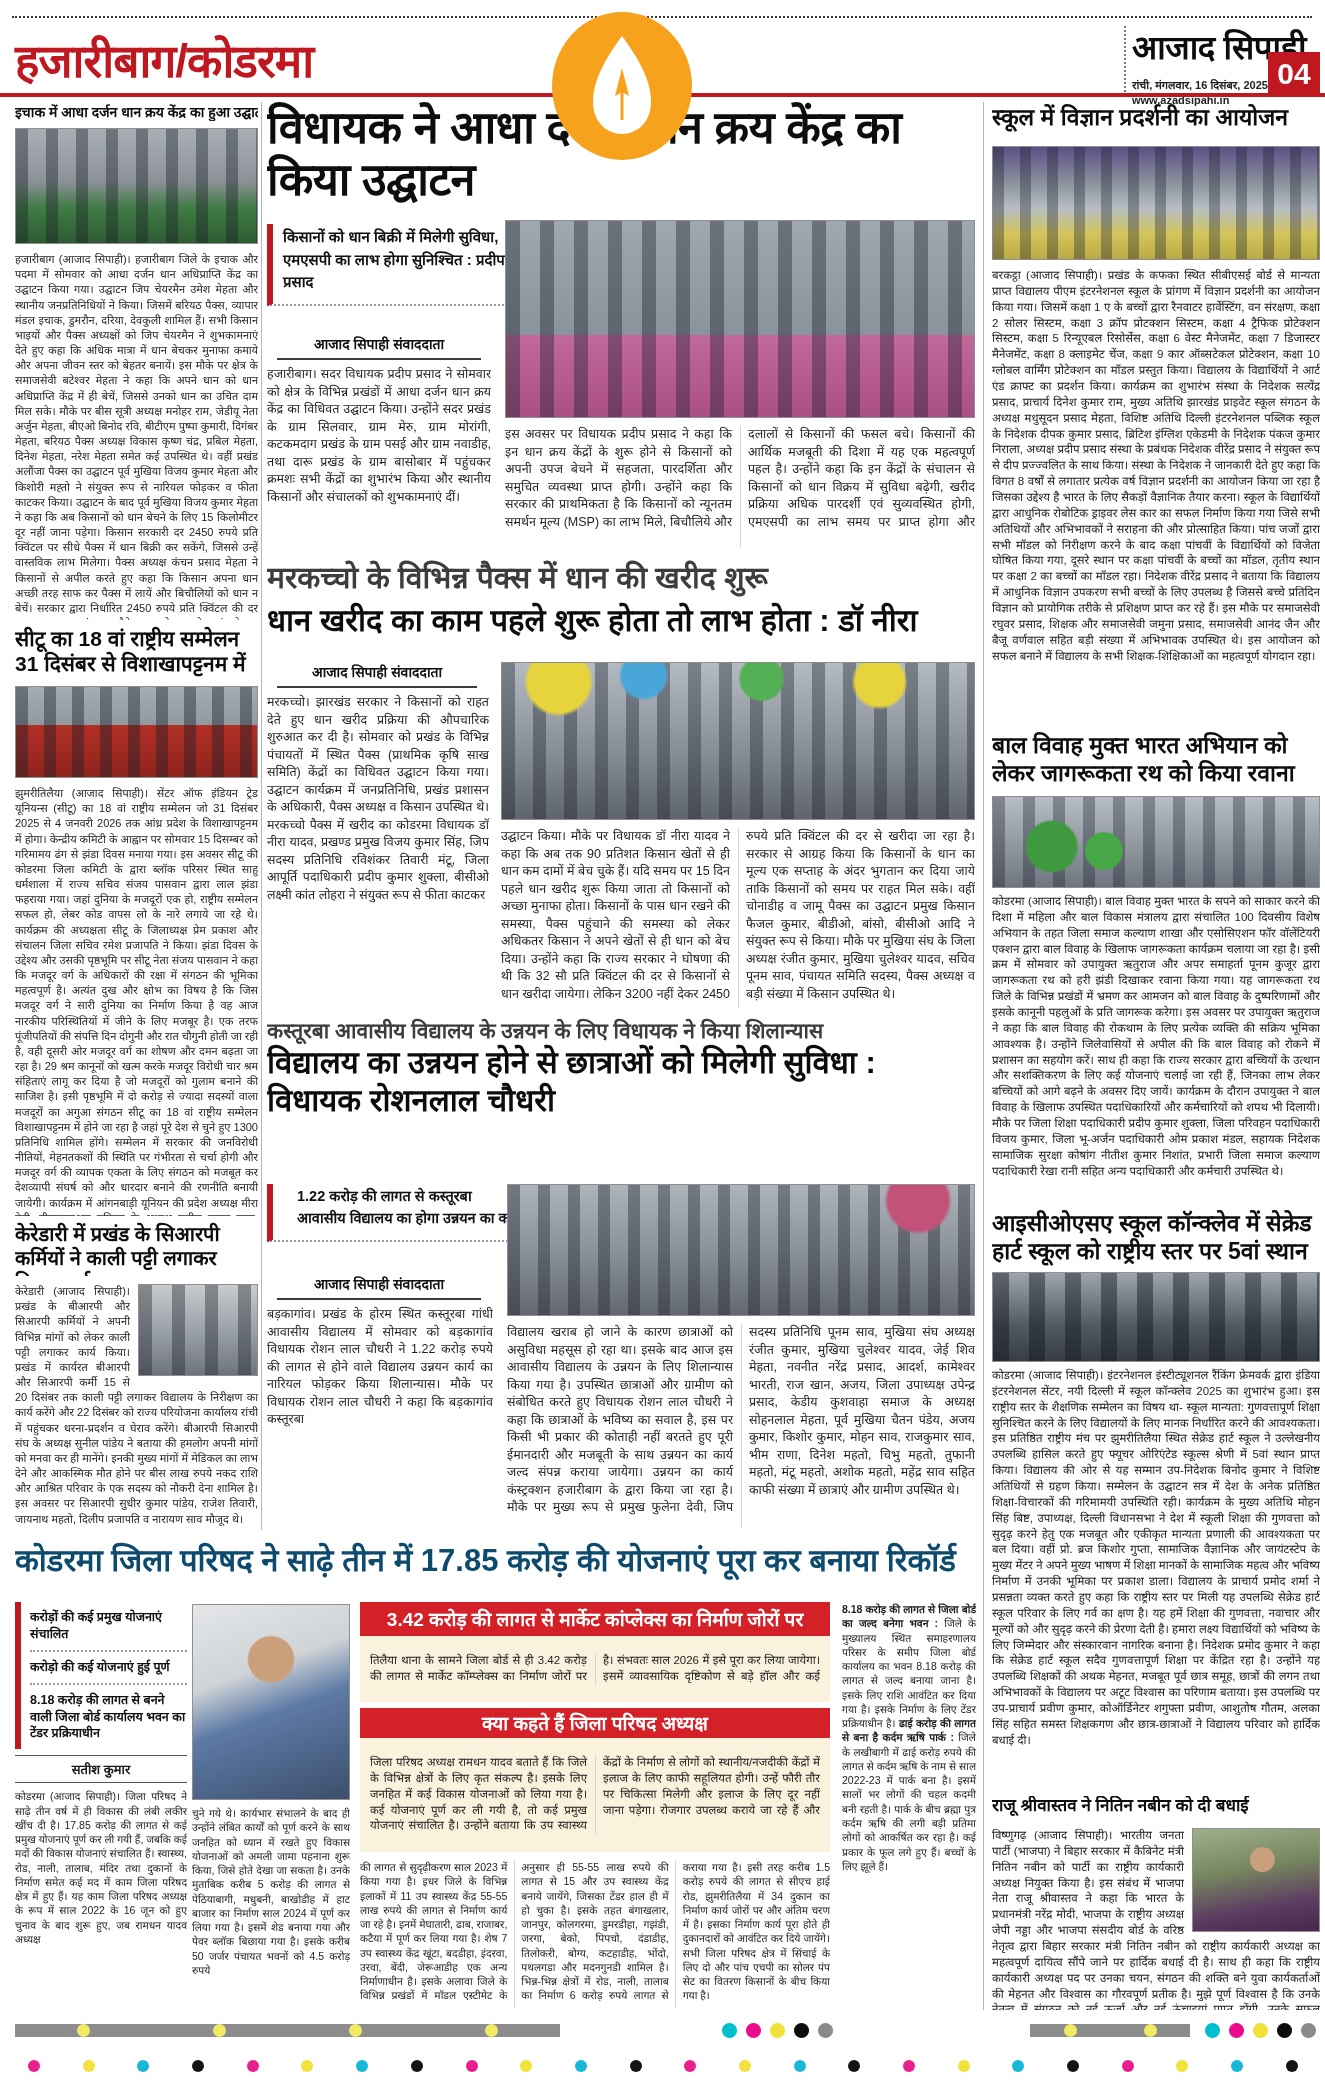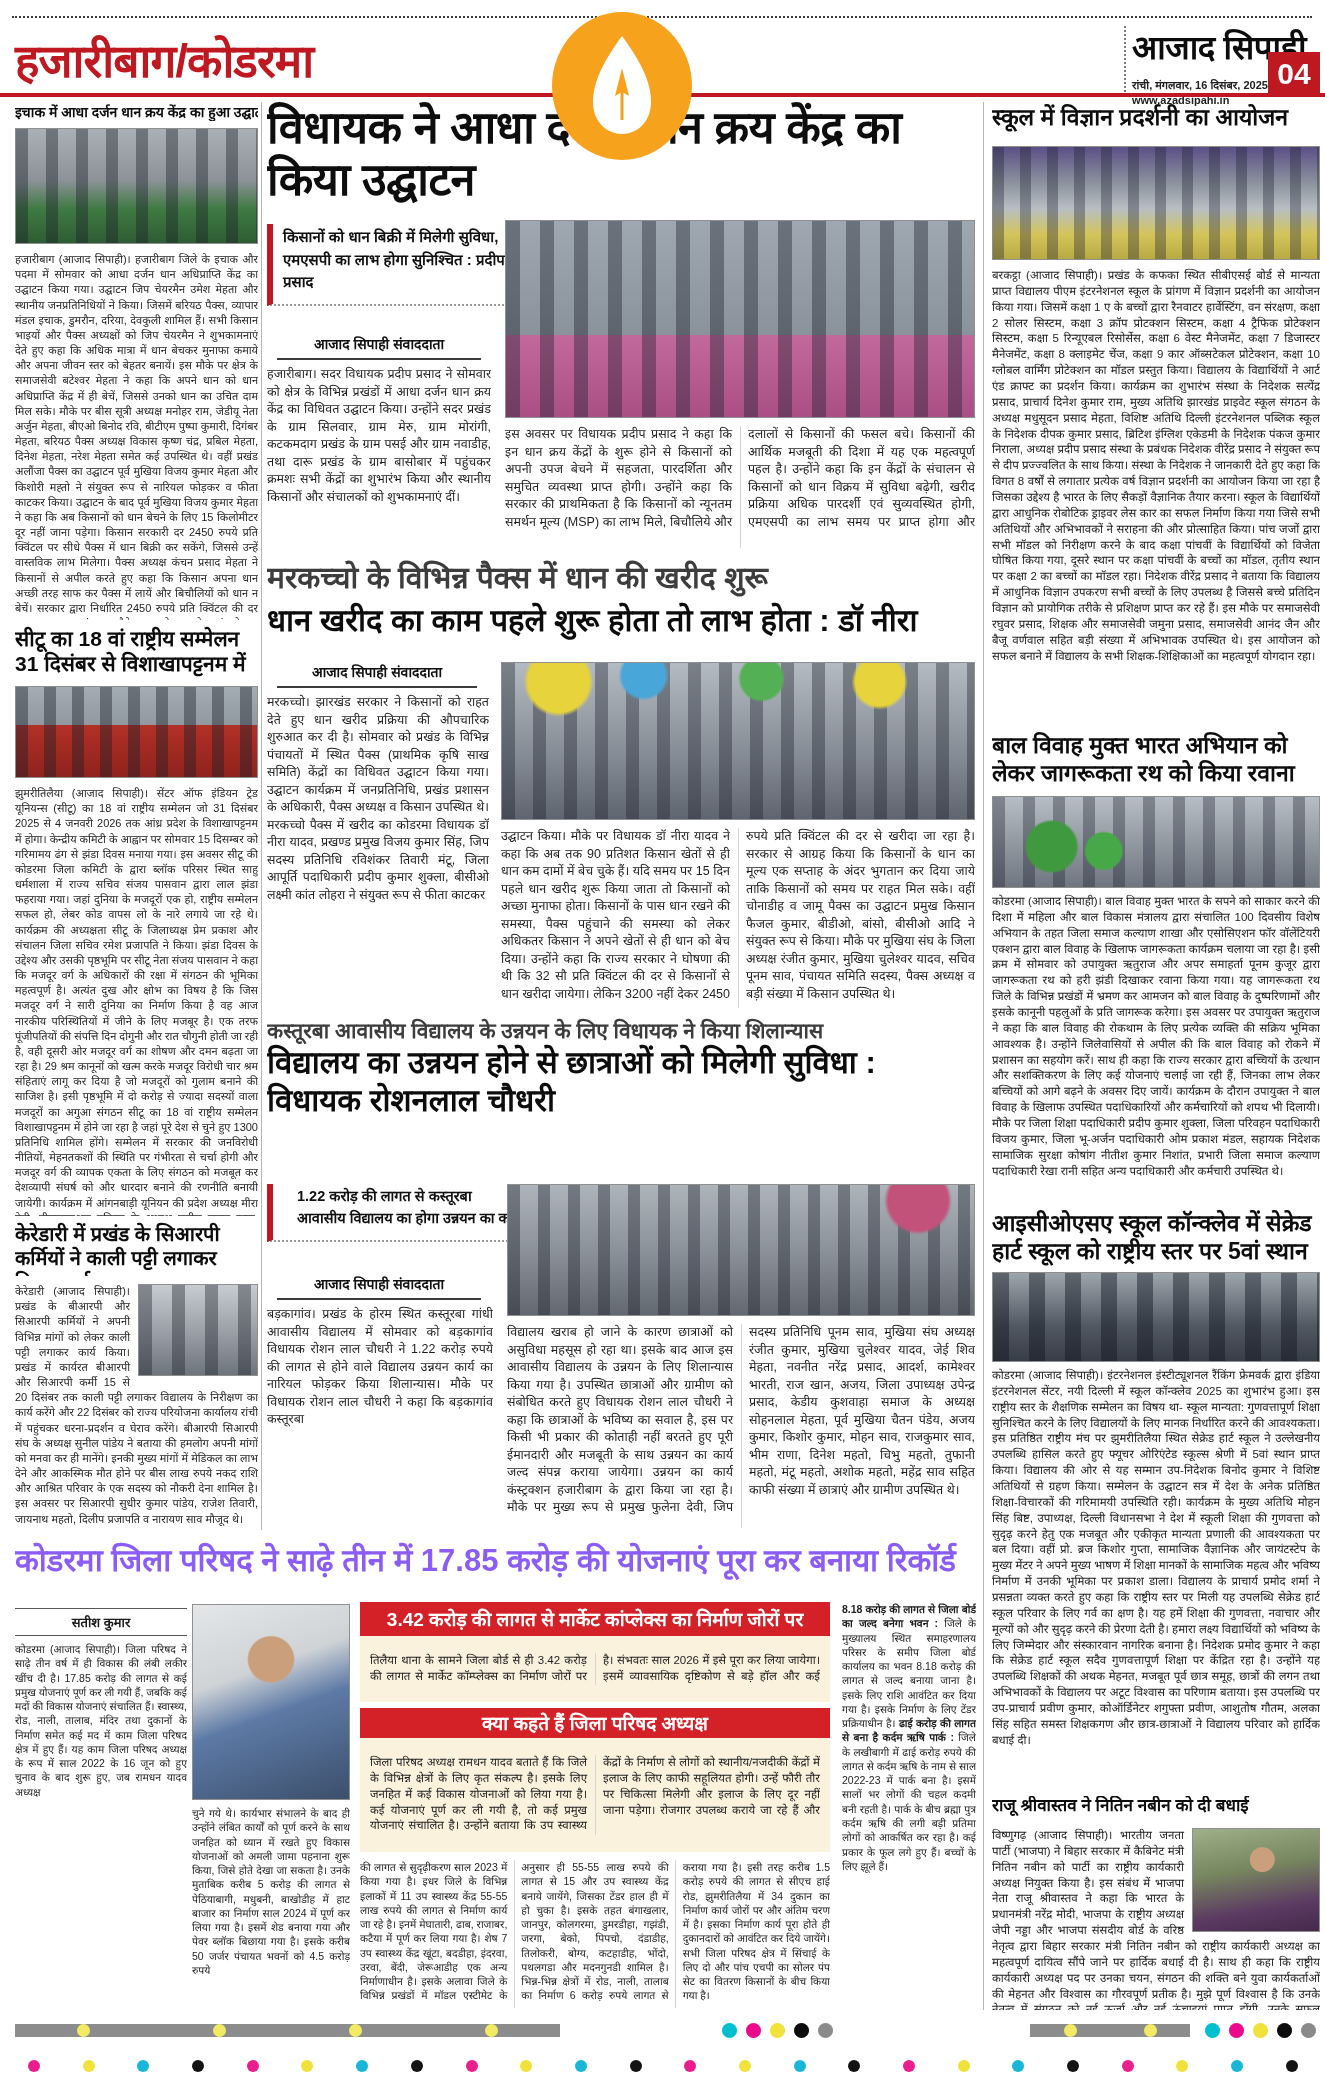--- a/index.html
+++ b/index.html
@@ -188,23 +188,28 @@
   <div class="abs h-col ctr hid" style="left:992px;top:1210px;width:328px;font-size:23px;height:58px;">आइसीओएसए स्कूल कॉन्क्लेव में सेक्रेड हार्ट स्कूल को राष्ट्रीय स्तर पर 5वां स्थान</div>
   <div class="abs ph ph-suits" style="left:992px;top:1272px;width:328px;height:90px;"></div>
   <div class="abs body-sm" style="left:992px;top:1368px;width:328px;height:422px;font-size:11.5px;">कोडरमा (आजाद सिपाही)। इंटरनेशनल इंस्टीट्यूशनल रैंकिंग फ्रेमवर्क द्वारा इंडिया इंटरनेशनल सेंटर, नयी दिल्ली में स्कूल कॉन्क्लेव 2025 का शुभारंभ हुआ। इस राष्ट्रीय स्तर के शैक्षणिक सम्मेलन का विषय था- स्कूल मान्यता: गुणवत्तापूर्ण शिक्षा सुनिश्चित करने के लिए विद्यालयों के लिए मानक निर्धारित करने की आवश्यकता। इस प्रतिष्ठित राष्ट्रीय मंच पर झुमरीतिलैया स्थित सेक्रेड हार्ट स्कूल ने उल्लेखनीय उपलब्धि हासिल करते हुए फ्यूचर ओरिएंटेड स्कूल्स श्रेणी में 5वां स्थान प्राप्त किया। विद्यालय की ओर से यह सम्मान उप-निदेशक बिनोद कुमार ने विशिष्ट अतिथियों से ग्रहण किया। सम्मेलन के उद्घाटन सत्र में देश के अनेक प्रतिष्ठित शिक्षा-विचारकों की गरिमामयी उपस्थिति रही। कार्यक्रम के मुख्य अतिथि मोहन सिंह बिष्ट, उपाध्यक्ष, दिल्ली विधानसभा ने देश में स्कूली शिक्षा की गुणवत्ता को सुदृढ़ करने हेतु एक मजबूत और एकीकृत मान्यता प्रणाली की आवश्यकता पर बल दिया। वहीं प्रो. ब्रज किशोर गुप्ता, सामाजिक वैज्ञानिक और जायंटस्टेप के मुख्य मेंटर ने अपने मुख्य भाषण में शिक्षा मानकों के सामाजिक महत्व और भविष्य निर्माण में उनकी भूमिका पर प्रकाश डाला। विद्यालय के प्राचार्य प्रमोद शर्मा ने प्रसन्नता व्यक्त करते हुए कहा कि राष्ट्रीय स्तर पर मिली यह उपलब्धि सेक्रेड हार्ट स्कूल परिवार के लिए गर्व का क्षण है। यह हमें शिक्षा की गुणवत्ता, नवाचार और मूल्यों को और सुदृढ़ करने की प्रेरणा देती है। हमारा लक्ष्य विद्यार्थियों को भविष्य के लिए जिम्मेदार और संस्कारवान नागरिक बनाना है। निदेशक प्रमोद कुमार ने कहा कि सेक्रेड हार्ट स्कूल सदैव गुणवत्तापूर्ण शिक्षा पर केंद्रित रहा है। उन्होंने यह उपलब्धि शिक्षकों की अथक मेहनत, मजबूत पूर्व छात्र समूह, छात्रों की लगन तथा अभिभावकों के विद्यालय पर अटूट विश्वास का परिणाम बताया। इस उपलब्धि पर उप-प्राचार्य प्रवीण कुमार, कोऑर्डिनेटर शगुफ्ता प्रवीण, आशुतोष गौतम, अलका सिंह सहित समस्त शिक्षकगण और छात्र-छात्राओं ने विद्यालय परिवार को हार्दिक बधाई दी।</div>
 
   <div class="abs h-col ctr nowrap" style="left:992px;top:1796px;width:328px;font-size:17px;">राजू श्रीवास्तव ने नितिन नबीन को दी बधाई</div>
   <div class="abs body-sm hid" style="left:992px;top:1828px;width:328px;height:182px;font-size:11.5px;">
     <div class="ph ph-speaker fl-r" style="width:128px;height:104px;"></div>
     <span>विष्णुगढ़ (आजाद सिपाही)। भारतीय जनता पार्टी (भाजपा) ने बिहार सरकार में कैबिनेट मंत्री नितिन नबीन को पार्टी का राष्ट्रीय कार्यकारी अध्यक्ष नियुक्त किया है। इस संबंध में भाजपा नेता राजू श्रीवास्तव ने कहा कि भारत के प्रधानमंत्री नरेंद्र मोदी, भाजपा के राष्ट्रीय अध्यक्ष जेपी नड्डा और भाजपा संसदीय बोर्ड के वरिष्ठ नेतृत्व द्वारा बिहार सरकार मंत्री नितिन नबीन को राष्ट्रीय कार्यकारी अध्यक्ष का महत्वपूर्ण दायित्व सौंपे जाने पर हार्दिक बधाई दी है। साथ ही कहा कि राष्ट्रीय कार्यकारी अध्यक्ष पद पर उनका चयन, संगठन की शक्ति बने युवा कार्यकर्ताओं की मेहनत और विश्वास का गौरवपूर्ण प्रतीक है। मुझे पूर्ण विश्वास है कि उनके नेतृत्व में संगठन को नई ऊर्जा और नई ऊंचाइयां प्राप्त होंगी, उनके सफल कार्यकाल के लिए मेरे ओर से सभी को हार्दिक शुभकामनाएं और बधाई हो।</span>
   </div>
 
-  <div class="abs bold ctr nowrap" style="left:15px;top:1538px;width:960px;font-size:31px;color:#8b5cf6;">कोडरमा जिला परिषद ने साढ़े तीन में 17.85 करोड़ की योजनाएं पूरा कर बनाया रिकॉर्ड</div>
+  <div class="abs bold ctr nowrap" style="left:15px;top:1538px;width:960px;font-size:31px;color:#0c4a6e;">कोडरमा जिला परिषद ने साढ़े तीन में 17.85 करोड़ की योजनाएं पूरा कर बनाया रिकॉर्ड</div>
 
   <div class="abs" style="left:15px;top:1602px;width:172px;height:408px;overflow:hidden;">
+    <div class="bullets">
+      <div class="bullet">करोड़ों की कई प्रमुख योजनाएं संचालित</div>
+      <div class="bullet">करोड़ो की कई योजनाएं हुई पूर्ण</div>
+      <div class="bullet">8.18 करोड़ की लागत से बनने वाली जिला बोर्ड कार्यालय भवन का टेंडर प्रक्रियाधीन</div>
+    </div>
     <div class="byline2">सतीश कुमार</div>
     <div class="body-xs">कोडरमा (आजाद सिपाही)। जिला परिषद ने साढ़े तीन वर्ष में ही विकास की लंबी लकीर खींच दी है। 17.85 करोड़ की लागत से कई प्रमुख योजनाएं पूर्ण कर ली गयी हैं, जबकि कई मदों की विकास योजनाएं संचालित हैं। स्वास्थ्य, रोड, नाली, तालाब, मंदिर तथा दुकानों के निर्माण समेत कई मद में काम जिला परिषद क्षेत्र में हुए हैं। यह काम जिला परिषद अध्यक्ष के रूप में साल 2022 के 16 जून को हुए चुनाव के बाद शुरू हुए, जब रामधन यादव अध्यक्ष</div>
   </div>
 
   <div class="abs ph ph-portrait" style="left:192px;top:1604px;width:158px;height:196px;"></div>
   <div class="abs body-xs" style="left:192px;top:1806px;width:158px;height:202px;">चुने गये थे। कार्यभार संभालने के बाद ही उन्होंने लंबित कार्यों को पूर्ण करने के साथ जनहित को ध्यान में रखते हुए विकास योजनाओं को अमली जामा पहनाना शुरू किया, जिसे होते देखा जा सकता है। उनके मुताबिक करीब 5 करोड़ की लागत से पेठियाबागी, मधुबनी, बाखोडीह में हाट बाजार का निर्माण साल 2024 में पूर्ण कर लिया गया है। इसमें शेड बनाया गया और पेवर ब्लॉक बिछाया गया है। इसके करीब 50 जर्जर पंचायत भवनों को 4.5 करोड़ रुपये</div>
 
   <div class="abs boxhead" style="left:360px;top:1602px;width:470px;height:34px;">3.42 करोड़ की लागत से मार्केट कांप्लेक्स का निर्माण जोरों पर</div>
   <div class="abs boxbody hid" style="left:360px;top:1636px;width:470px;height:66px;">
     <div class="c2 body-sm" style="font-size:11.5px;">तिलैया थाना के सामने जिला बोर्ड से ही 3.42 करोड़ की लागत से मार्केट कॉम्प्लेक्स का निर्माण जोरों पर है। संभवतः साल 2026 में इसे पूरा कर लिया जायेगा। इसमें व्यावसायिक दृष्टिकोण से बड़े हॉल और कई दुकानें भी शामिल है। इससे जिला बोर्ड की आय में बढ़ोतरी होगी।</div>

